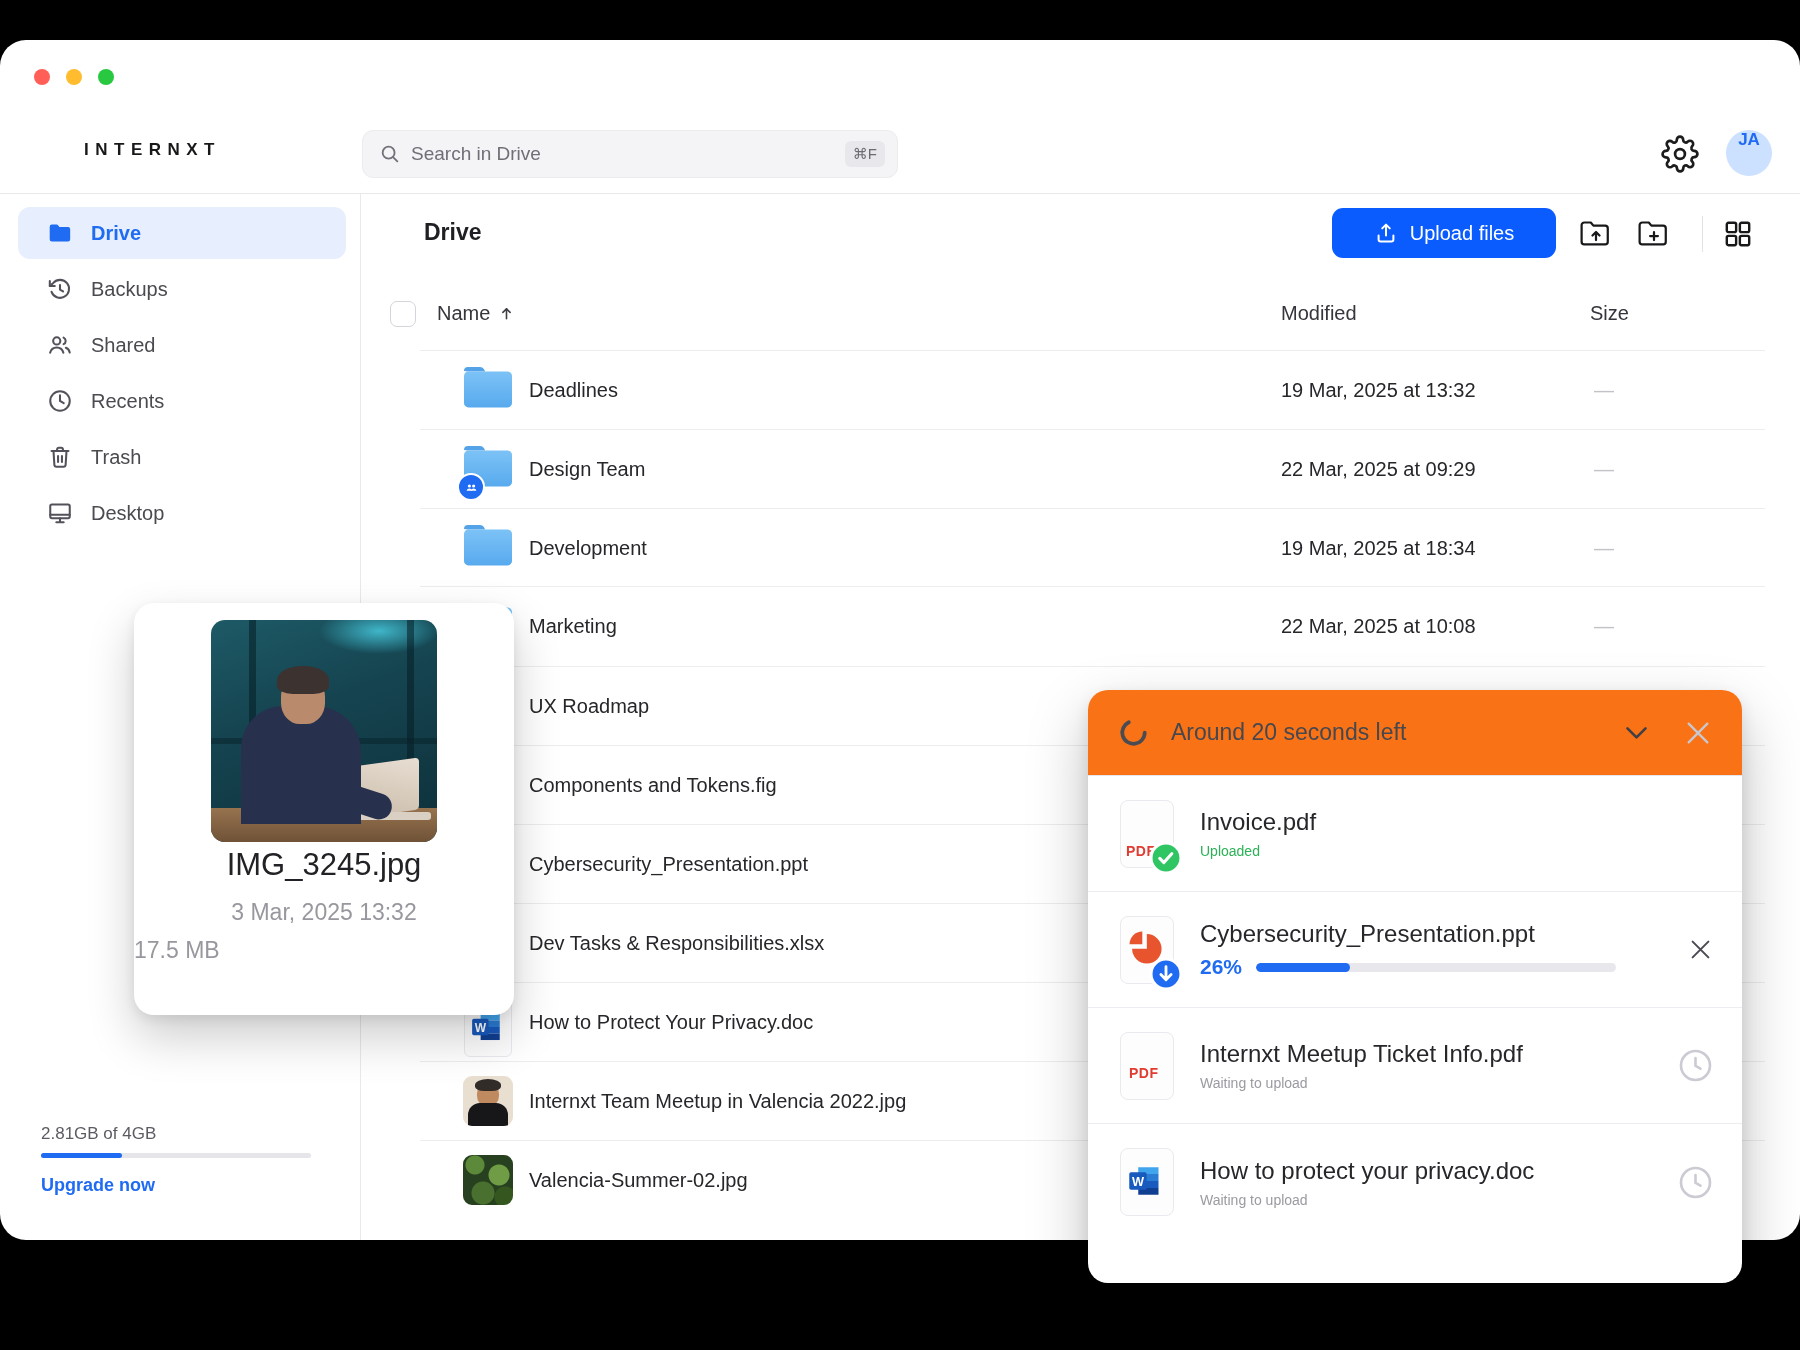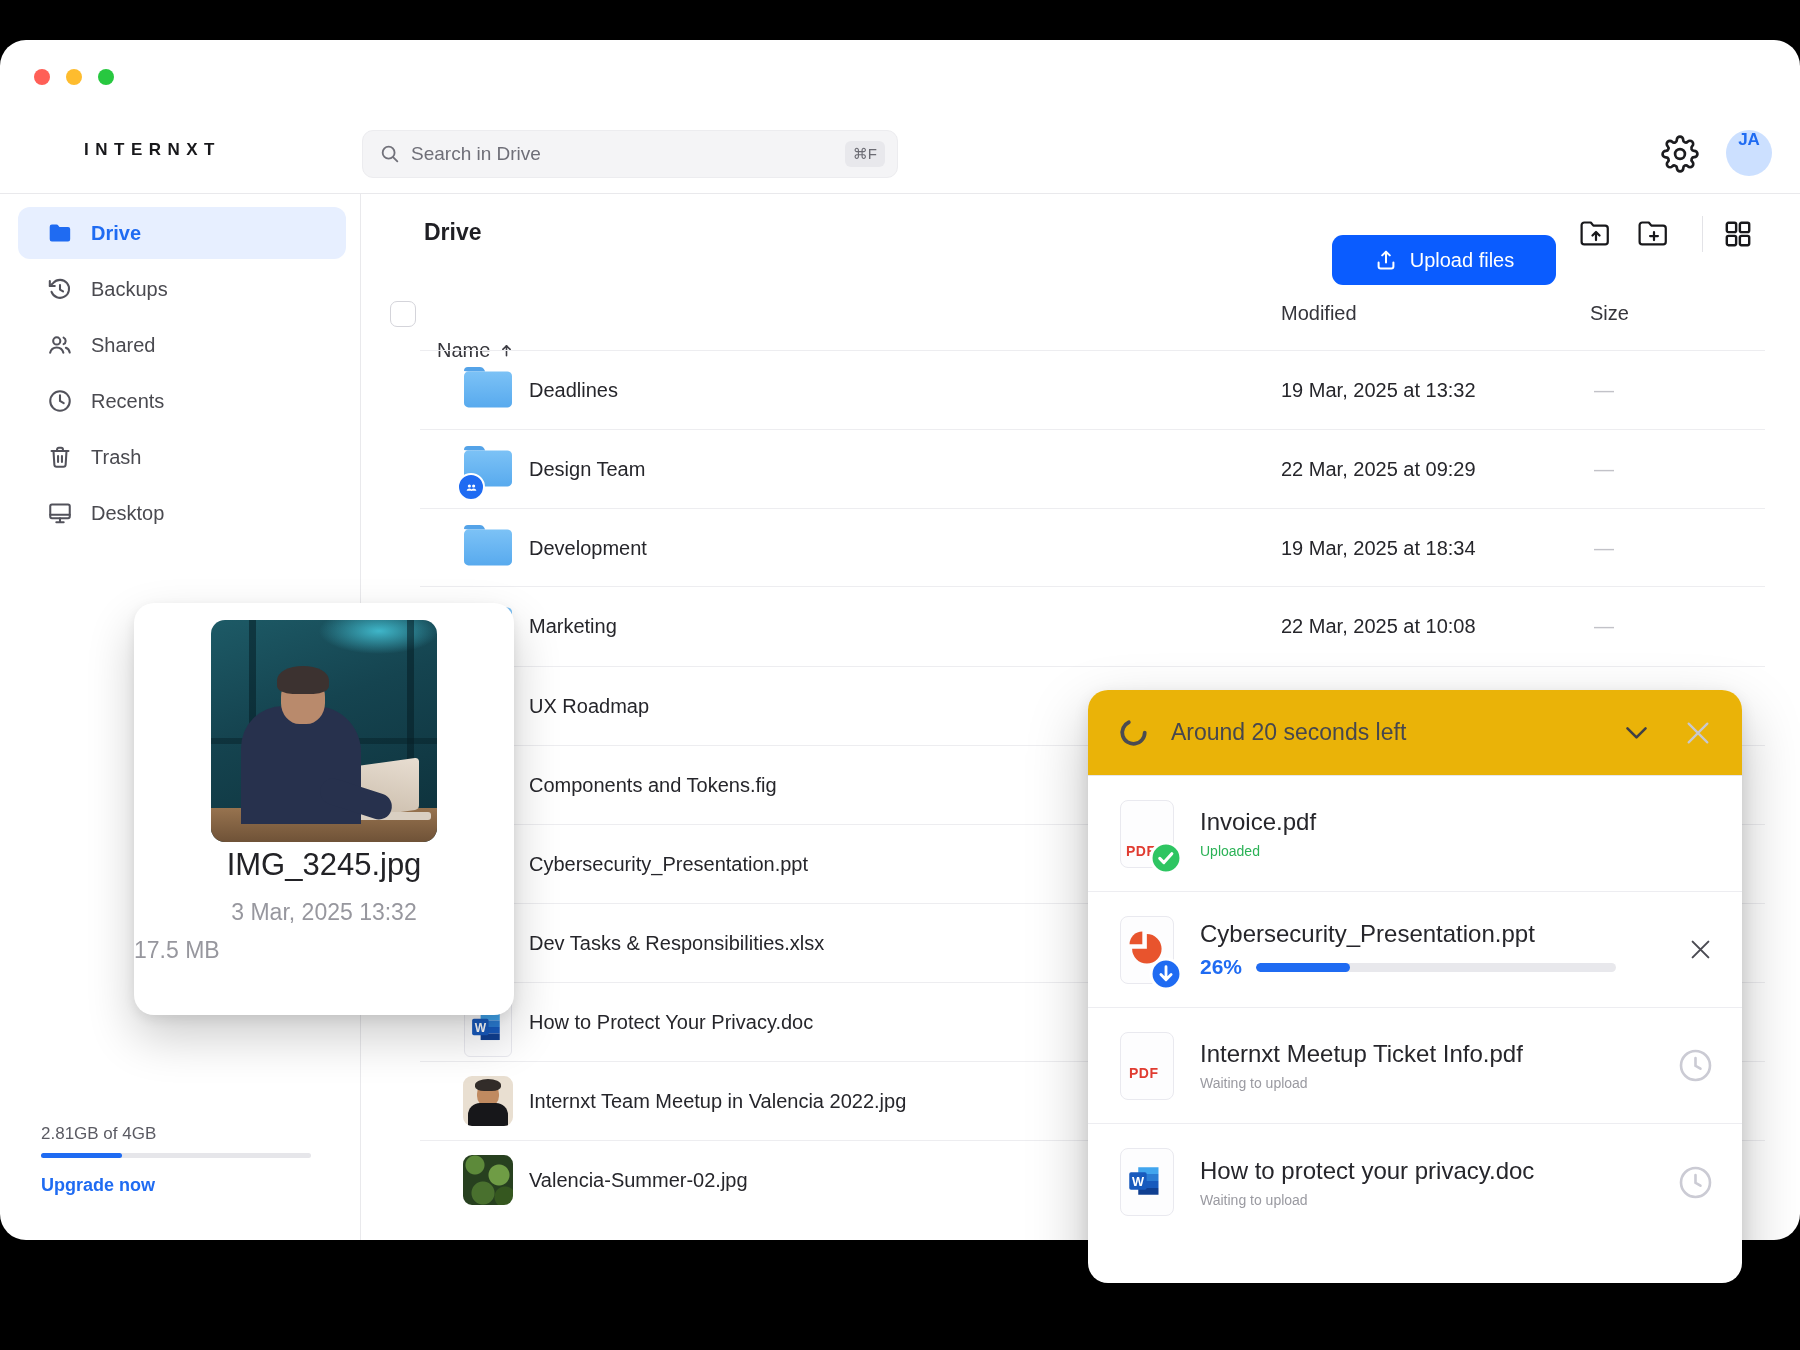--- a/index.html
+++ b/index.html
@@ -33,28 +33,28 @@
   .sitem.active .lbl{color:#1f6bf2;font-weight:600;}
   .sicon{width:26px;height:26px;flex:0 0 auto;}
   .storage-txt{position:absolute;left:41px;top:1124px;font-size:17px;color:#5b5b63;}
   .storage-bar{position:absolute;left:41px;top:1153px;width:270px;height:5px;border-radius:3px;background:#e6e6ea;}
   .storage-fill{height:5px;border-radius:3px;background:#1f6bf2;}
   .upgrade{position:absolute;left:41px;top:1175px;font-size:18px;font-weight:600;color:#1f6bf2;}
 
   
   .page-title{position:absolute;left:424px;top:219px;font-size:23px;font-weight:600;color:#1f1f24;}
   .upload-btn{position:absolute;left:1332px;top:208px;width:224px;height:50px;background:#0a5cff;border-radius:11px;
-              display:flex;align-items:center;justify-content:center;gap:12px;color:#fff;font-size:20px;font-weight:500;margin-top:27px;}
+              display:flex;align-items:center;justify-content:center;gap:12px;color:#fff;font-size:20px;font-weight:500;}
   .iconbtn{position:absolute;top:212px;width:44px;height:44px;display:flex;align-items:center;justify-content:center;}
   .hsep{position:absolute;left:1702px;top:216px;width:1px;height:36px;background:#e3e3e7;}
 
   
   .checkbox{position:absolute;left:390px;top:301px;width:26px;height:26px;border:1.5px solid #d4d4da;border-radius:7px;background:#fff;box-sizing:border-box;}
   .th{position:absolute;top:302px;font-size:20px;font-weight:500;color:#35353b;display:flex;align-items:center;gap:8px;}
-  .th.name{left:437px;margin-top:37px;} .th.mod{left:1281px;} .th.size{left:1590px;}
+  .th.name{left:437px;} .th.mod{left:1281px;} .th.size{left:1590px;}
   .trow{position:absolute;left:420px;width:1345px;height:79px;border-top:1px solid #ededf0;}
   .ricon{position:absolute;left:43px;top:14px;width:50px;height:50px;}
   .rname{position:absolute;left:109px;top:0;height:79px;display:flex;align-items:center;font-size:20px;color:#26262b;}
   .rmod{position:absolute;left:861px;top:0;height:79px;display:flex;align-items:center;font-size:20px;color:#26262b;}
   .rsize{position:absolute;left:1174px;top:0;height:79px;display:flex;align-items:center;font-size:20px;color:#c2c2c8;}
   .fshare{position:absolute;left:-6px;bottom:-7px;width:24px;height:24px;border-radius:50%;background:#1f6bf2;
           border:2.5px solid #fff;display:flex;align-items:center;justify-content:center;}
   .thumb{width:50px;height:50px;border-radius:9px;overflow:hidden;position:relative;}
   .fcard{width:46px;height:58px;margin:0 auto;background:#fdfdfe;border:1px solid #e9e9ef;border-radius:6px;position:relative;}
 
@@ -76,21 +76,21 @@
   .pimg .arm{position:absolute;left:108px;bottom:30px;width:74px;height:26px;background:#27314d;border-radius:14px;transform:rotate(18deg);}
   .pimg .head{position:absolute;left:70px;bottom:118px;width:44px;height:50px;background:#b98a6c;border-radius:46% 46% 42% 42%;}
   .pimg .hair{position:absolute;left:66px;bottom:148px;width:52px;height:28px;background:#3c3230;border-radius:50% 50% 30% 30%;}
   .pname{position:absolute;left:0;top:244px;width:100%;text-align:center;font-size:31px;font-weight:500;color:#222226;}
   .pdate{position:absolute;left:0;top:296px;width:100%;text-align:center;font-size:23px;color:#97979e;}
   .psize{position:absolute;left:0;top:334px;width:100%;text-align:left;font-size:23px;color:#97979e;}
 
   
   .upanel{position:absolute;left:1088px;top:690px;width:654px;height:593px;background:#fff;border-radius:20px;
           box-shadow:0 26px 60px rgba(0,0,0,.25), 0 6px 16px rgba(0,0,0,.10);z-index:50;overflow:hidden;}
-  .uhead{height:86px;background:#eab308;border-bottom:1px solid #e6e6ea;display:flex;align-items:center;
+  .uhead{height:86px;background:#f97316;border-bottom:1px solid #e6e6ea;display:flex;align-items:center;
          padding:0 28px 0 30px;box-sizing:border-box;}
   .uhead .utitle{margin-left:22px;font-size:23px;font-weight:500;color:#47474e;flex:1;}
   .uitem{height:116px;display:flex;align-items:center;padding:0 28px 0 32px;box-sizing:border-box;position:relative;}
   .uitem.bordered{border-bottom:1px solid #ededf1;}
   .ucard{width:52px;height:66px;background:#fdfdfe;border:1px solid #e9e9ef;border-radius:8px;position:relative;flex:0 0 auto;}
   .ubadge{position:absolute;right:-10px;bottom:-8px;width:34px;height:34px;}
   .utext{margin-left:26px;display:flex;flex-direction:column;gap:7px;min-width:0;flex:1;}
   .uname{font-size:24px;font-weight:500;color:#26262b;white-space:nowrap;}
   .ustatus{font-size:14px;color:#9a9aa1;}
   .ustatus.green{color:#2bb256;font-weight:500;}

